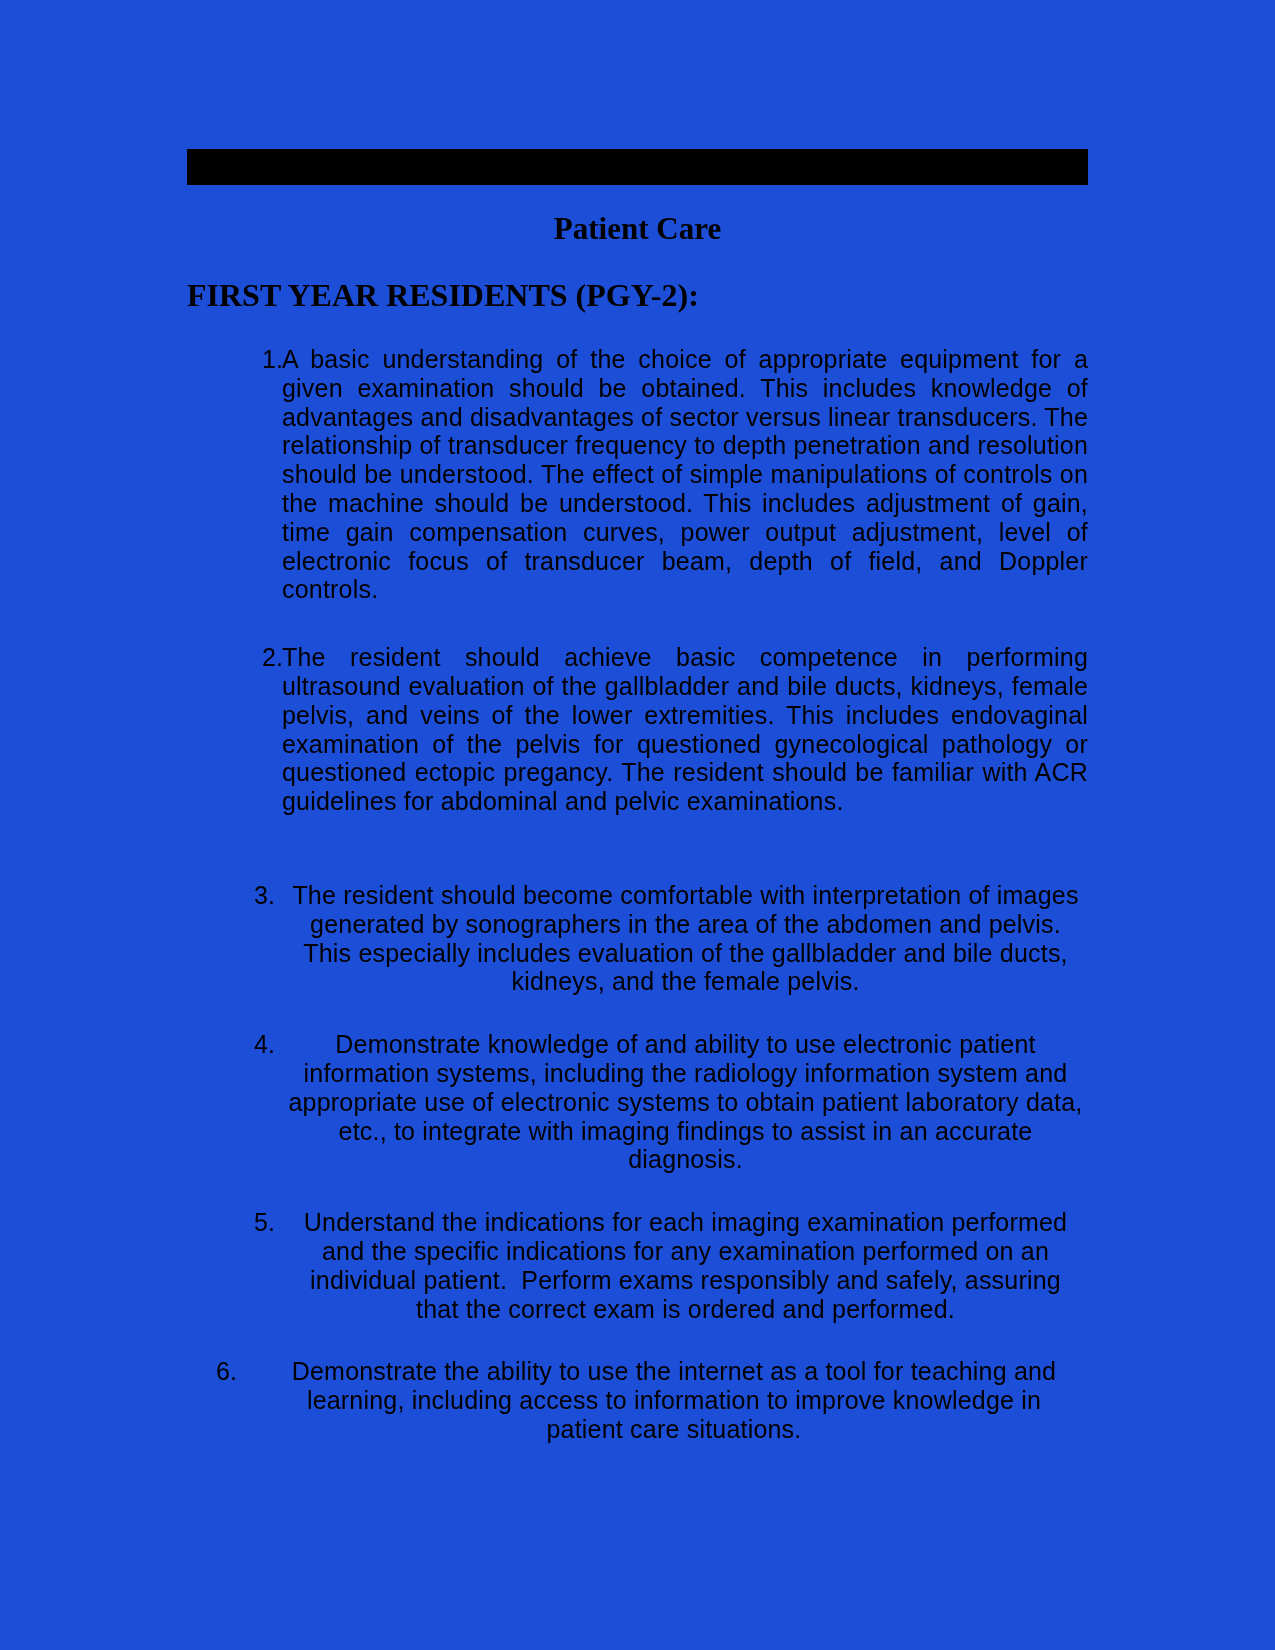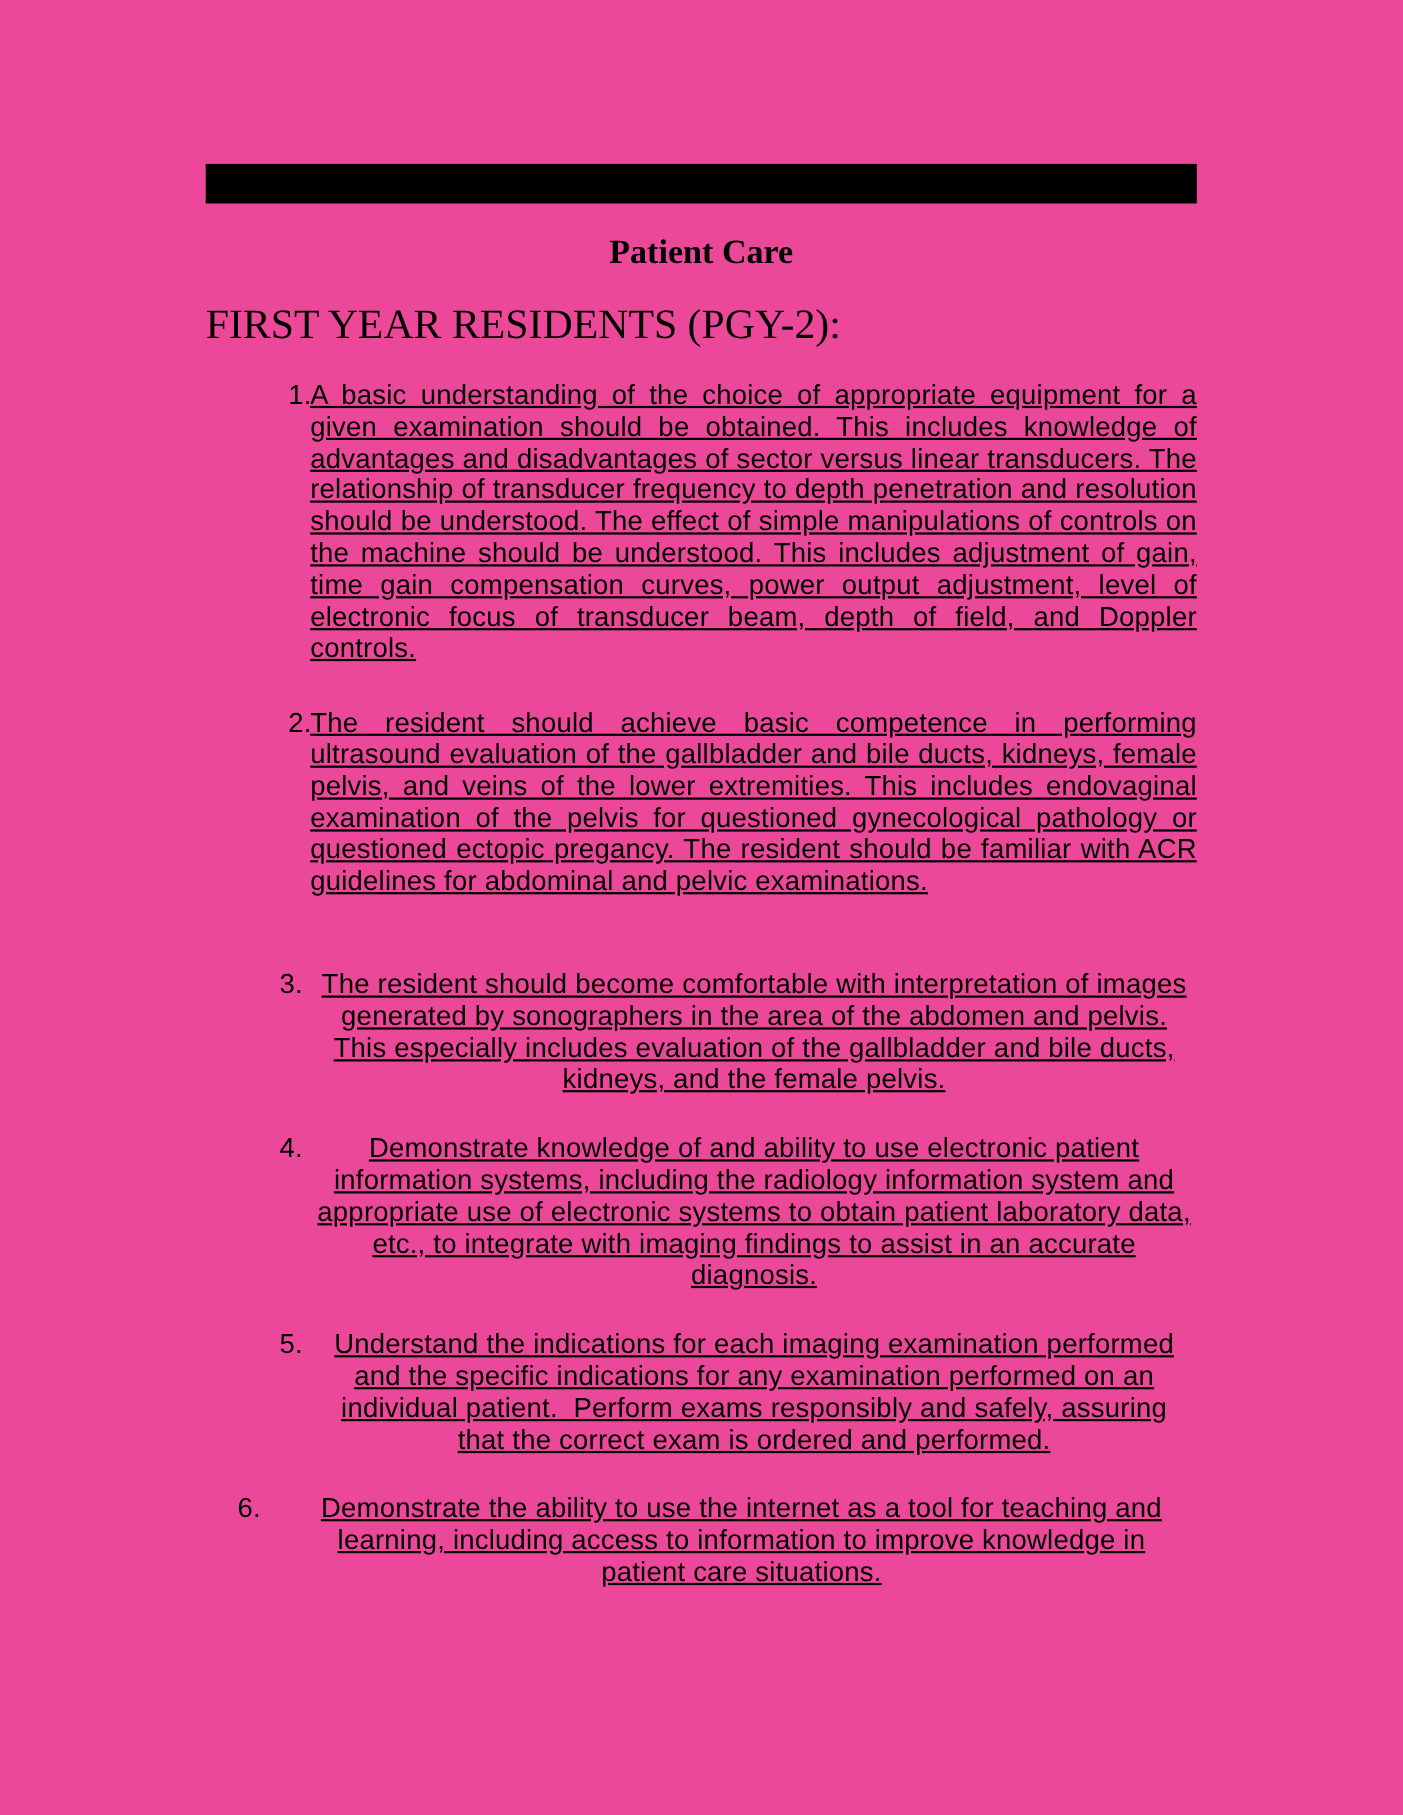--- a/index.html
+++ b/index.html
@@ -1,20 +1,20 @@
 <!DOCTYPE html>
 <html><head>
 <meta charset="utf-8">
 <style>
   html, body { margin: 0; padding: 0; background: #ffffff; }
   .page {
     position: relative;
     width: 1275px;
     height: 1650px;
-    background: #ec4899;
+    background: #1d4ed8;
     overflow: hidden;
     font-family: "Liberation Sans", sans-serif;
     color: #000000;
   }
   .content {
     width: 901px;
     margin-left: 187px;
   }
   .black-bar {
     margin-top: 149px;
@@ -26,34 +26,34 @@
     margin: 26px 0 0 0;
     font-family: "Liberation Serif", serif;
     font-weight: bold;
     font-size: 31px;
     line-height: 36px;
     text-align: center;
   }
   .heading {
     margin: 31px 0 0 0;
     font-family: "Liberation Serif", serif;
-    font-weight: normal;
-    font-size: 38px;
+    font-weight: bold;
+    font-size: 32px;
     line-height: 35px;
     text-align: left;
   }
   .list { margin: 0; }
   .item {
     display: flex;
     align-items: flex-start;
     font-size: 25px;
     line-height: 28.8px;
   }
   .num { flex: none; letter-spacing: 0.2px; }
-  .text { flex: 1; letter-spacing: 0.2px; text-decoration: underline; }
+  .text { flex: 1; letter-spacing: 0.2px; }
   .justify { text-align: justify; }
   .pre { white-space: pre-line; text-align: center; }
   
   .v-a { padding-left: 75px; }  .v-a .num { width: 20px; }
   .v-b { padding-left: 67px; }  .v-b .num { width: 29px; }
   .v-c { padding-left: 29px; }  .v-c .num { width: 44px; }
   .i1 { margin-top: 32px; }
   .i2 { margin-top: 39px; }
   .i3 { margin-top: 65px; }
   .i4 { margin-top: 34px; }

